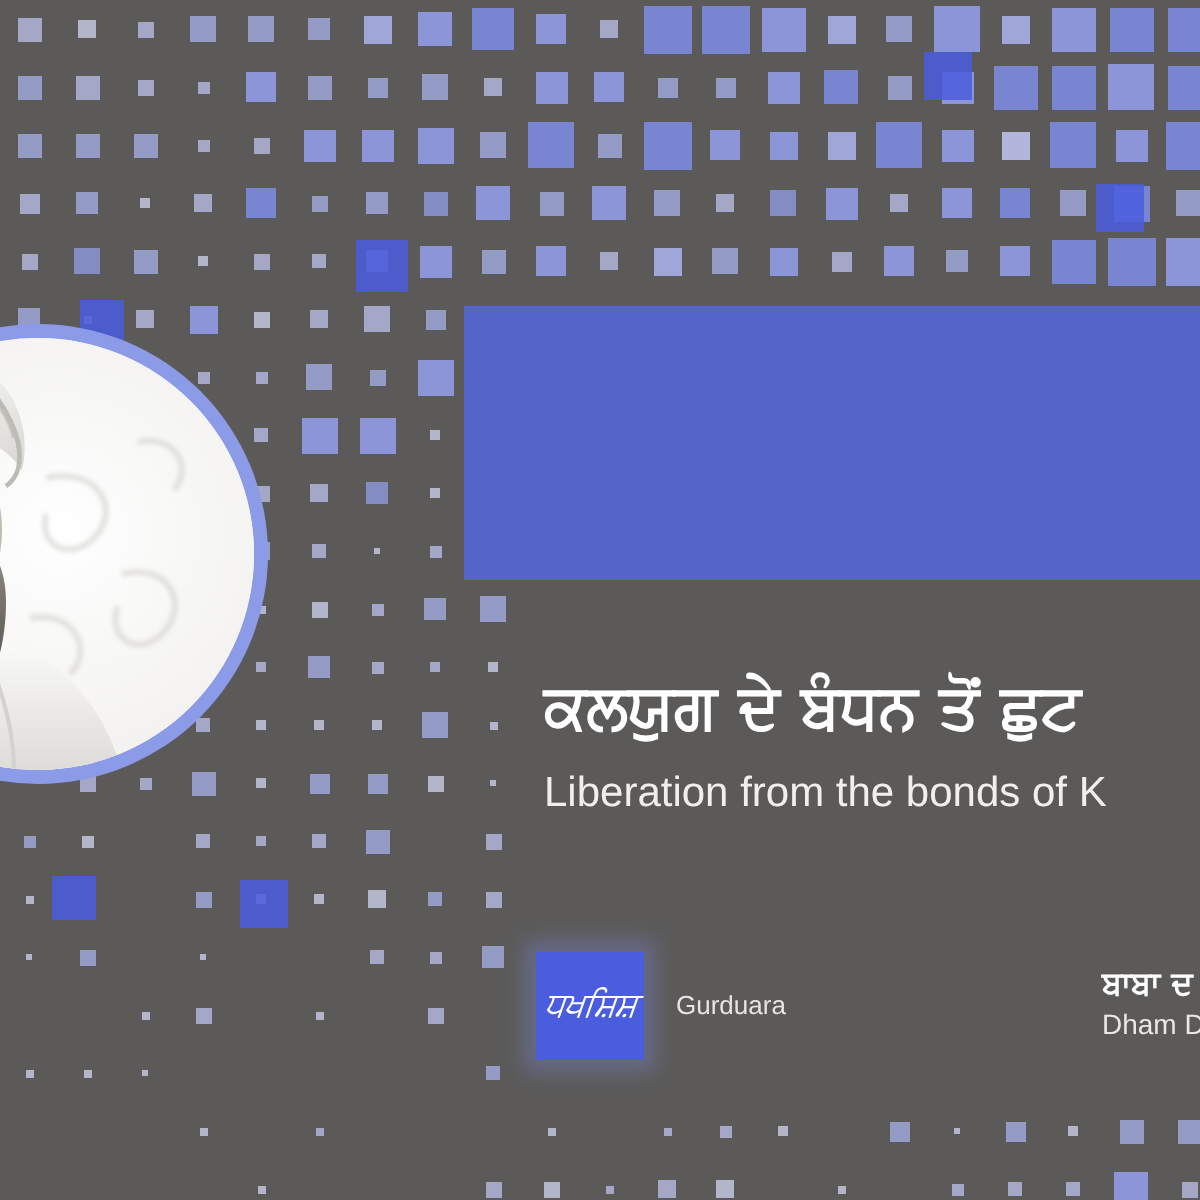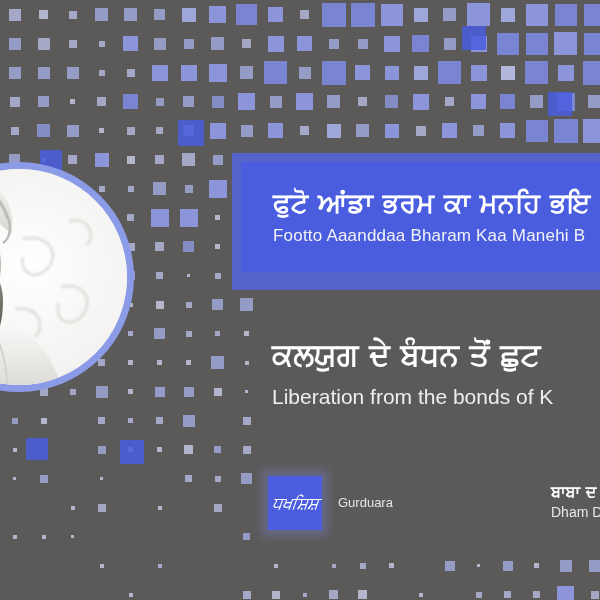--- a/index.html
+++ b/index.html
@@ -489,26 +489,20 @@
           <path d="M-16 40 C0 20 28 8 56 12"></path>
           <path d="M-12 30 C6 14 32 6 56 10"></path>
           <path d="M-8 22 C10 10 34 4 54 8"></path>
         </g>
         <path d="M56 8 C76 14 92 30 98 52 C100 62 98 70 92 74" stroke="#bdbbb6" stroke-width="2.4" fill="none"></path>
       </svg>
     </div>
   </div>
 
   <div id="quote-banner-shadow"></div>
-  <div id="quote-banner">
-    <div id="quote-banner-text">
-      <div class="gurmukhi-lg">ਫੁਟੋ ਆਂਡਾ ਭਰਮ ਕਾ ਮਨਹਿ ਭਇ</div>
-      <div class="translit">Footto Aaanddaa Bharam Kaa Manehi B</div>
-    </div>
-  </div>
 
   <div id="headline-block">
     <div class="headline-gurmukhi">ਕਲਯੁਗ ਦੇ ਬੰਧਨ ਤੋਂ ਛੁਟ</div>
     <div class="headline-en">Liberation from the bonds of K</div>
   </div>
 
   <div id="footer-brand">
     <div id="logo-mark-wrap">
       <div id="logo-glow"></div>
       <div id="logo-mark">

